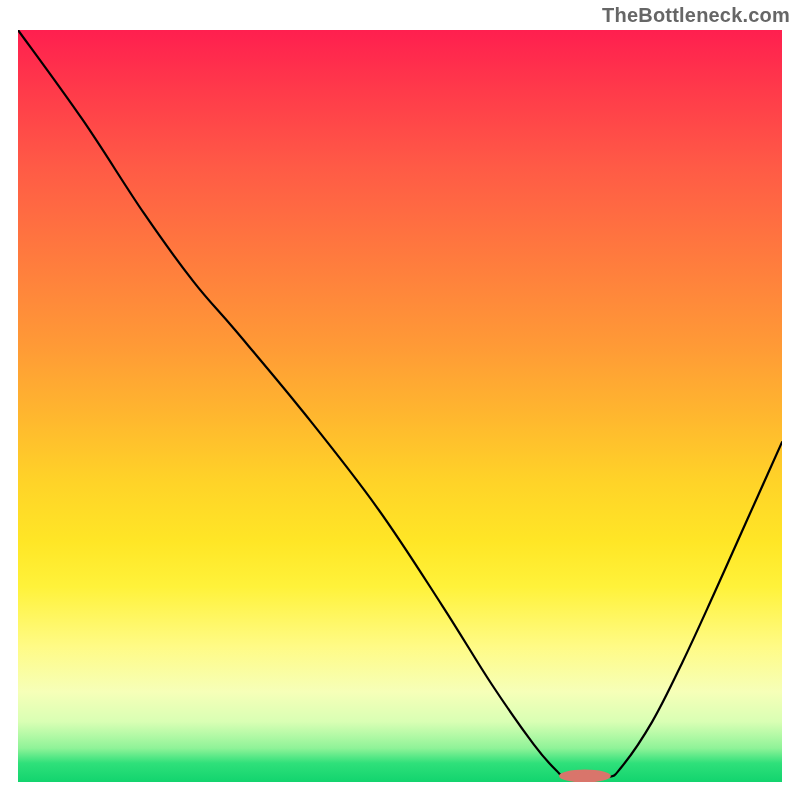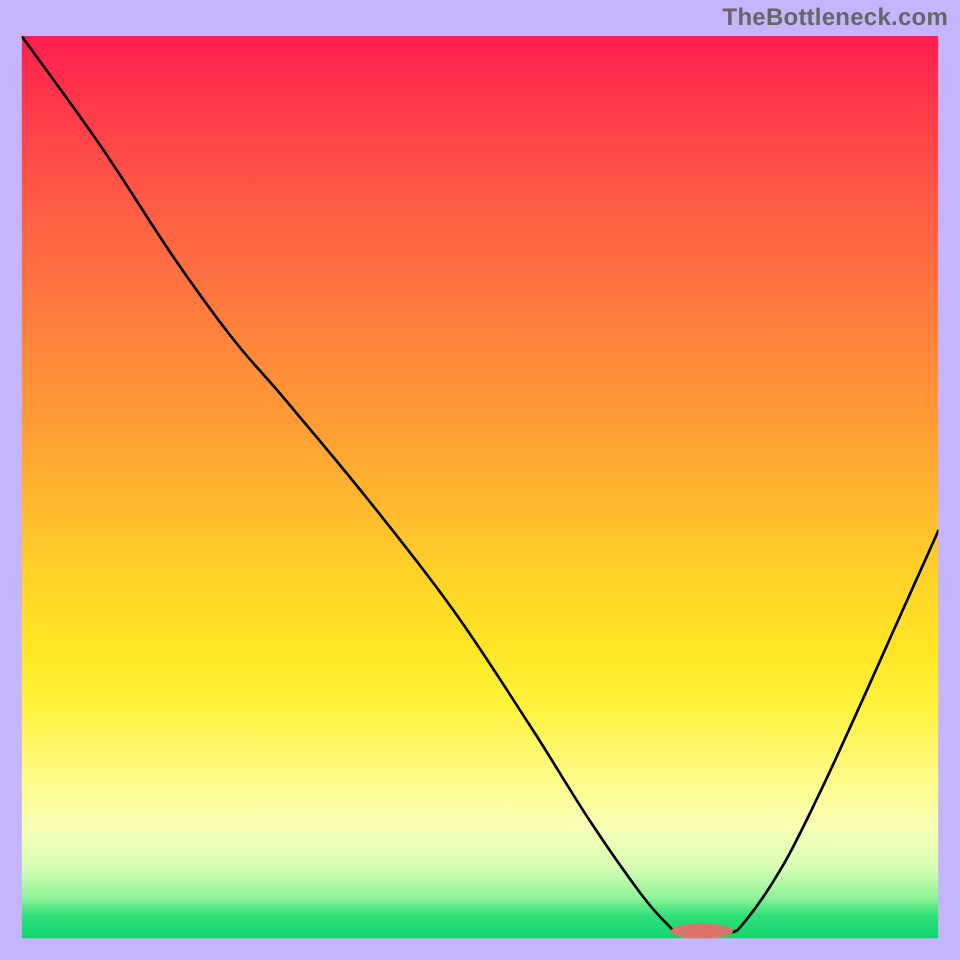--- a/index.html
+++ b/index.html
@@ -8,21 +8,21 @@
     width: 800px;
     height: 800px;
     background: #000;
     font-family: Arial, Helvetica, sans-serif;
     overflow: hidden;
   }
   .frame {
     position: relative;
     width: 800px;
     height: 800px;
-    background: #c4b5fd;
+    background: #ffffff;
     text-align: center;
   }
   .watermark {
     position: absolute;
     top: 4px;
     right: 10px;
     color: #666;
     font-size: 20px;
     font-weight: 600;
     letter-spacing: 0.2px;

